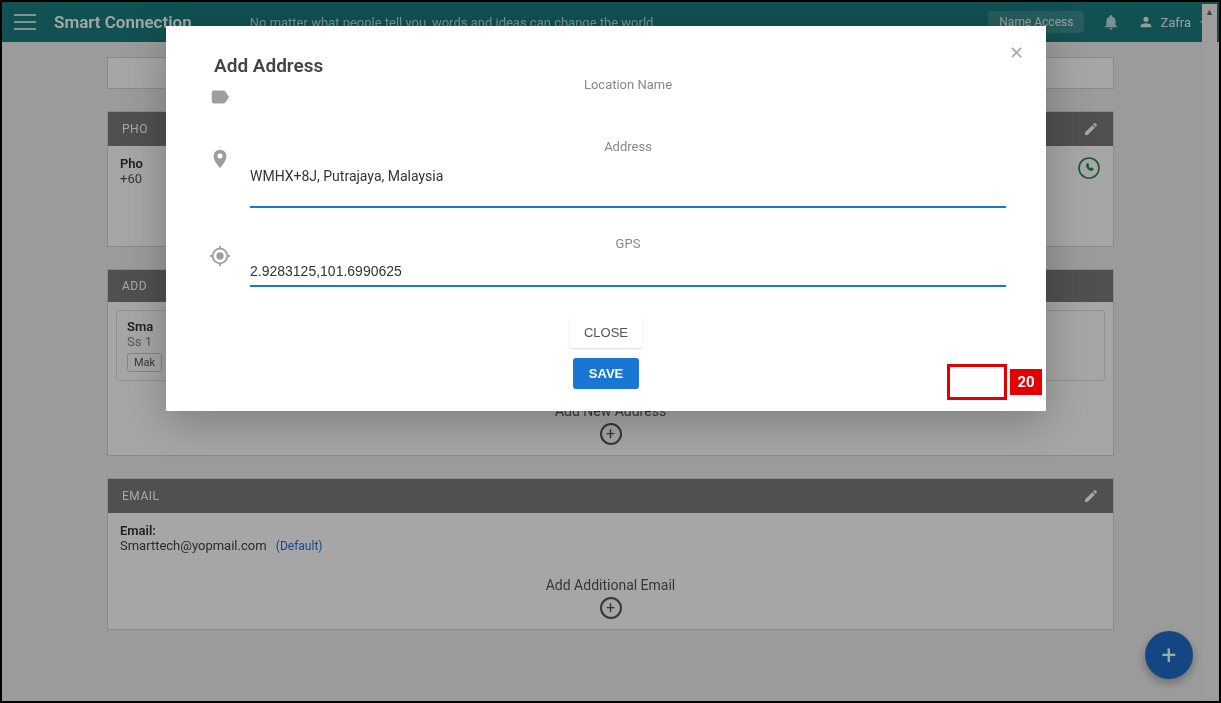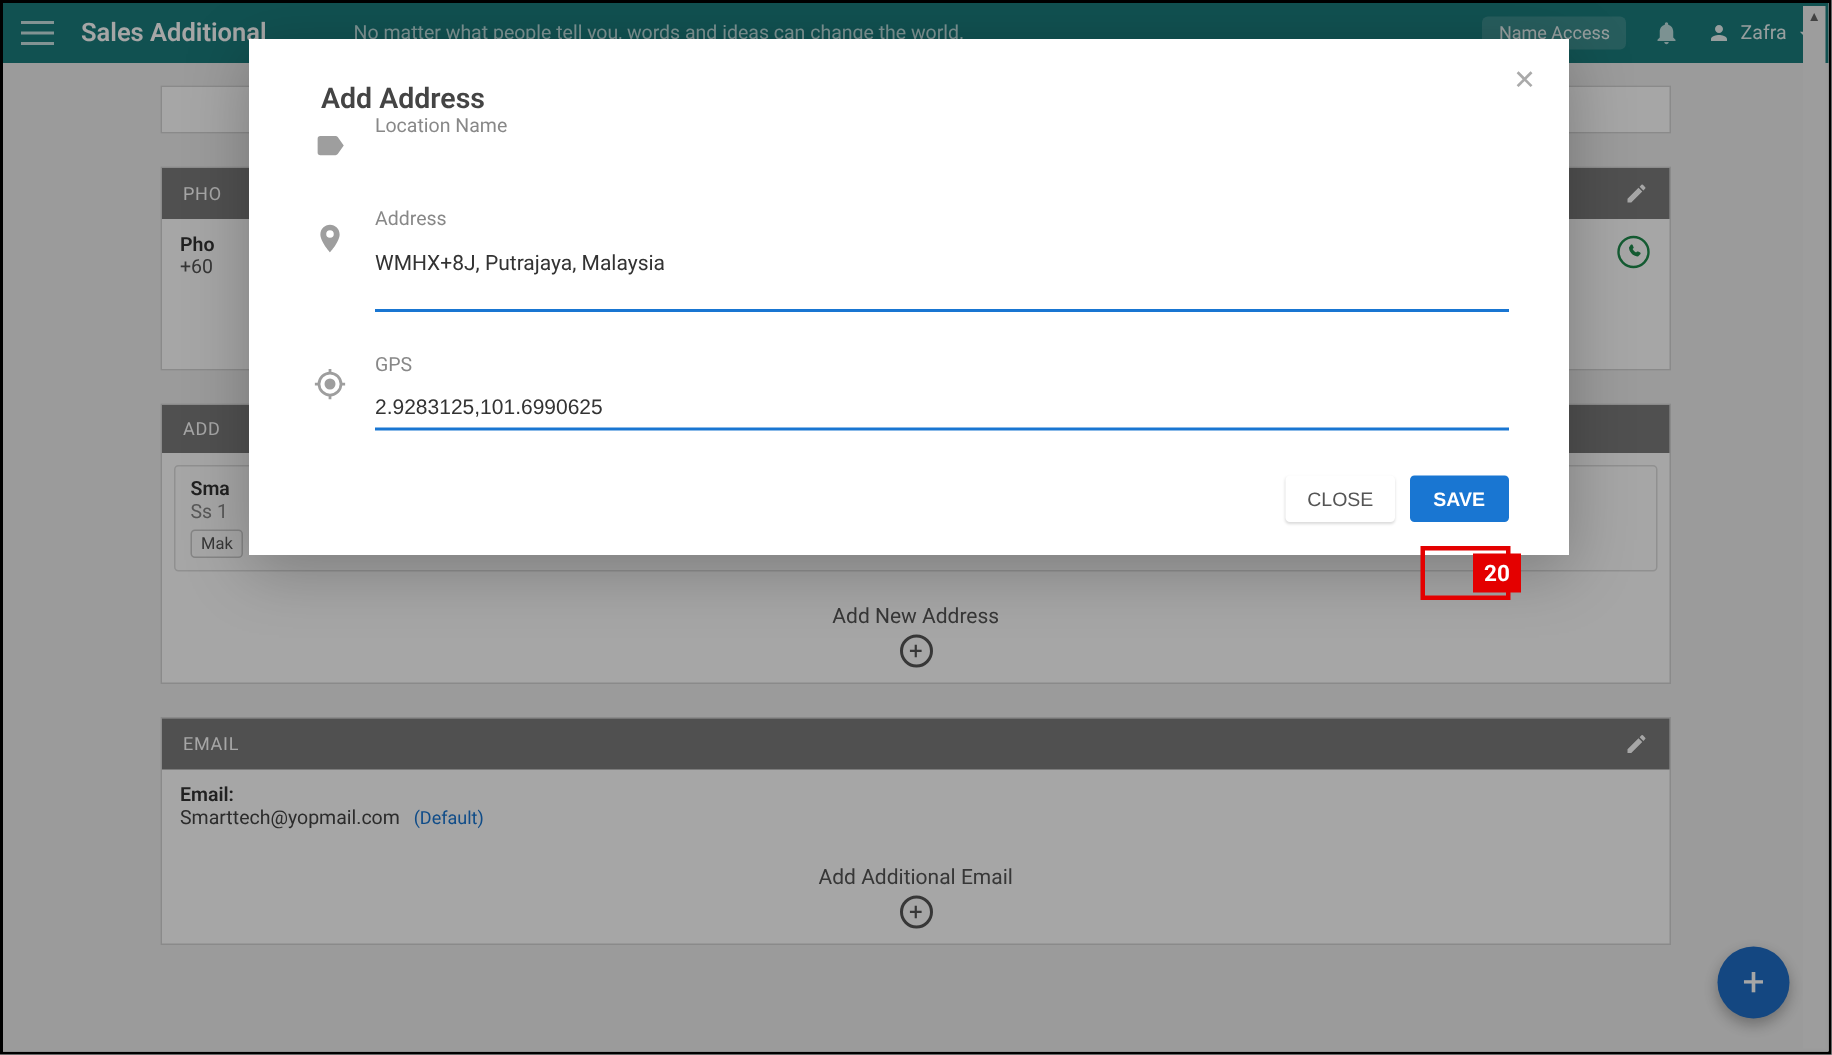--- a/index.html
+++ b/index.html
@@ -224,20 +224,21 @@
       align-items: center;
       justify-content: center;
     }
     .form-field {
       flex: 1;
     }
     .form-label {
       font-size: 13px;
       color: #888;
       margin-bottom: 6px;
+      text-align: center;
     }
     .form-input {
       width: 100%;
       border: none;
       border-bottom: 2px solid #1976d2;
       font-size: 14px;
       color: #333;
       padding: 6px 0;
       outline: none;
       background: transparent;
@@ -245,20 +246,21 @@
     .form-input-multiline {
       min-height: 48px;
       line-height: 1.5;
     }
     .modal-actions {
       display: flex;
       justify-content: flex-end;
       align-items: center;
       gap: 10px;
       margin-top: 30px;
+      flex-direction: column;
     }
     .btn-close {
       background: #fff;
       border: none;
       color: #555;
       padding: 8px 14px;
       font-size: 13px;
       font-weight: 500;
       border-radius: 3px;
       box-shadow: 0 1px 2px rgba(0,0,0,0.15);
@@ -290,21 +292,21 @@
       background: #e40000;
       color: #fff;
       font-weight: 700;
       font-size: 15px;
       width: 32px;
       height: 26px;
       display: flex;
       align-items: center;
       justify-content: center;
       top: 367px;
-      left: 980px;
+      left: 1008px;
     }
     
     .scrollbar-track {
       position: absolute;
       right: 2px;
       top: 2px;
       bottom: 2px;
       width: 15px;
       background: #f1f1f1;
     }
@@ -321,21 +323,21 @@
   </style>
 </head>
 <body>
 
 <div class="top-header">
   <div class="menu-icon">
     <div></div>
       <div></div>
       <div></div>
   </div>
-  <div class="app-title">Sales Additional</div>
+  <div class="app-title">Smart Connection</div>
   <div class="tagline">No matter what people tell you, words and ideas can change the world.</div>
   <div class="quick-access">Name Access</div>
   <svg class="bell-icon" viewBox="0 0 24 24" fill="currentColor">
     <path d="M12 22c1.1 0 2-.9 2-2h-4c0 1.1.9 2 2 2zm6-6V11c0-3.07-1.63-5.64-4.5-6.32V4a1.5 1.5 0 10-3 0v.68C7.63 5.36 6 7.92 6 11v5l-2 2v1h16v-1l-2-2z"></path>
   </svg>
   <div class="user-section">
     <svg width="16" height="16" viewBox="0 0 24 24" fill="currentColor">
       <path d="M12 12c2.21 0 4-1.79 4-4s-1.79-4-4-4-4 1.79-4 4 1.79 4 4 4zm0 2c-2.67 0-8 1.34-8 4v2h16v-2c0-2.66-5.33-4-8-4z"></path>
     </svg>
     <span>Zafra</span>

